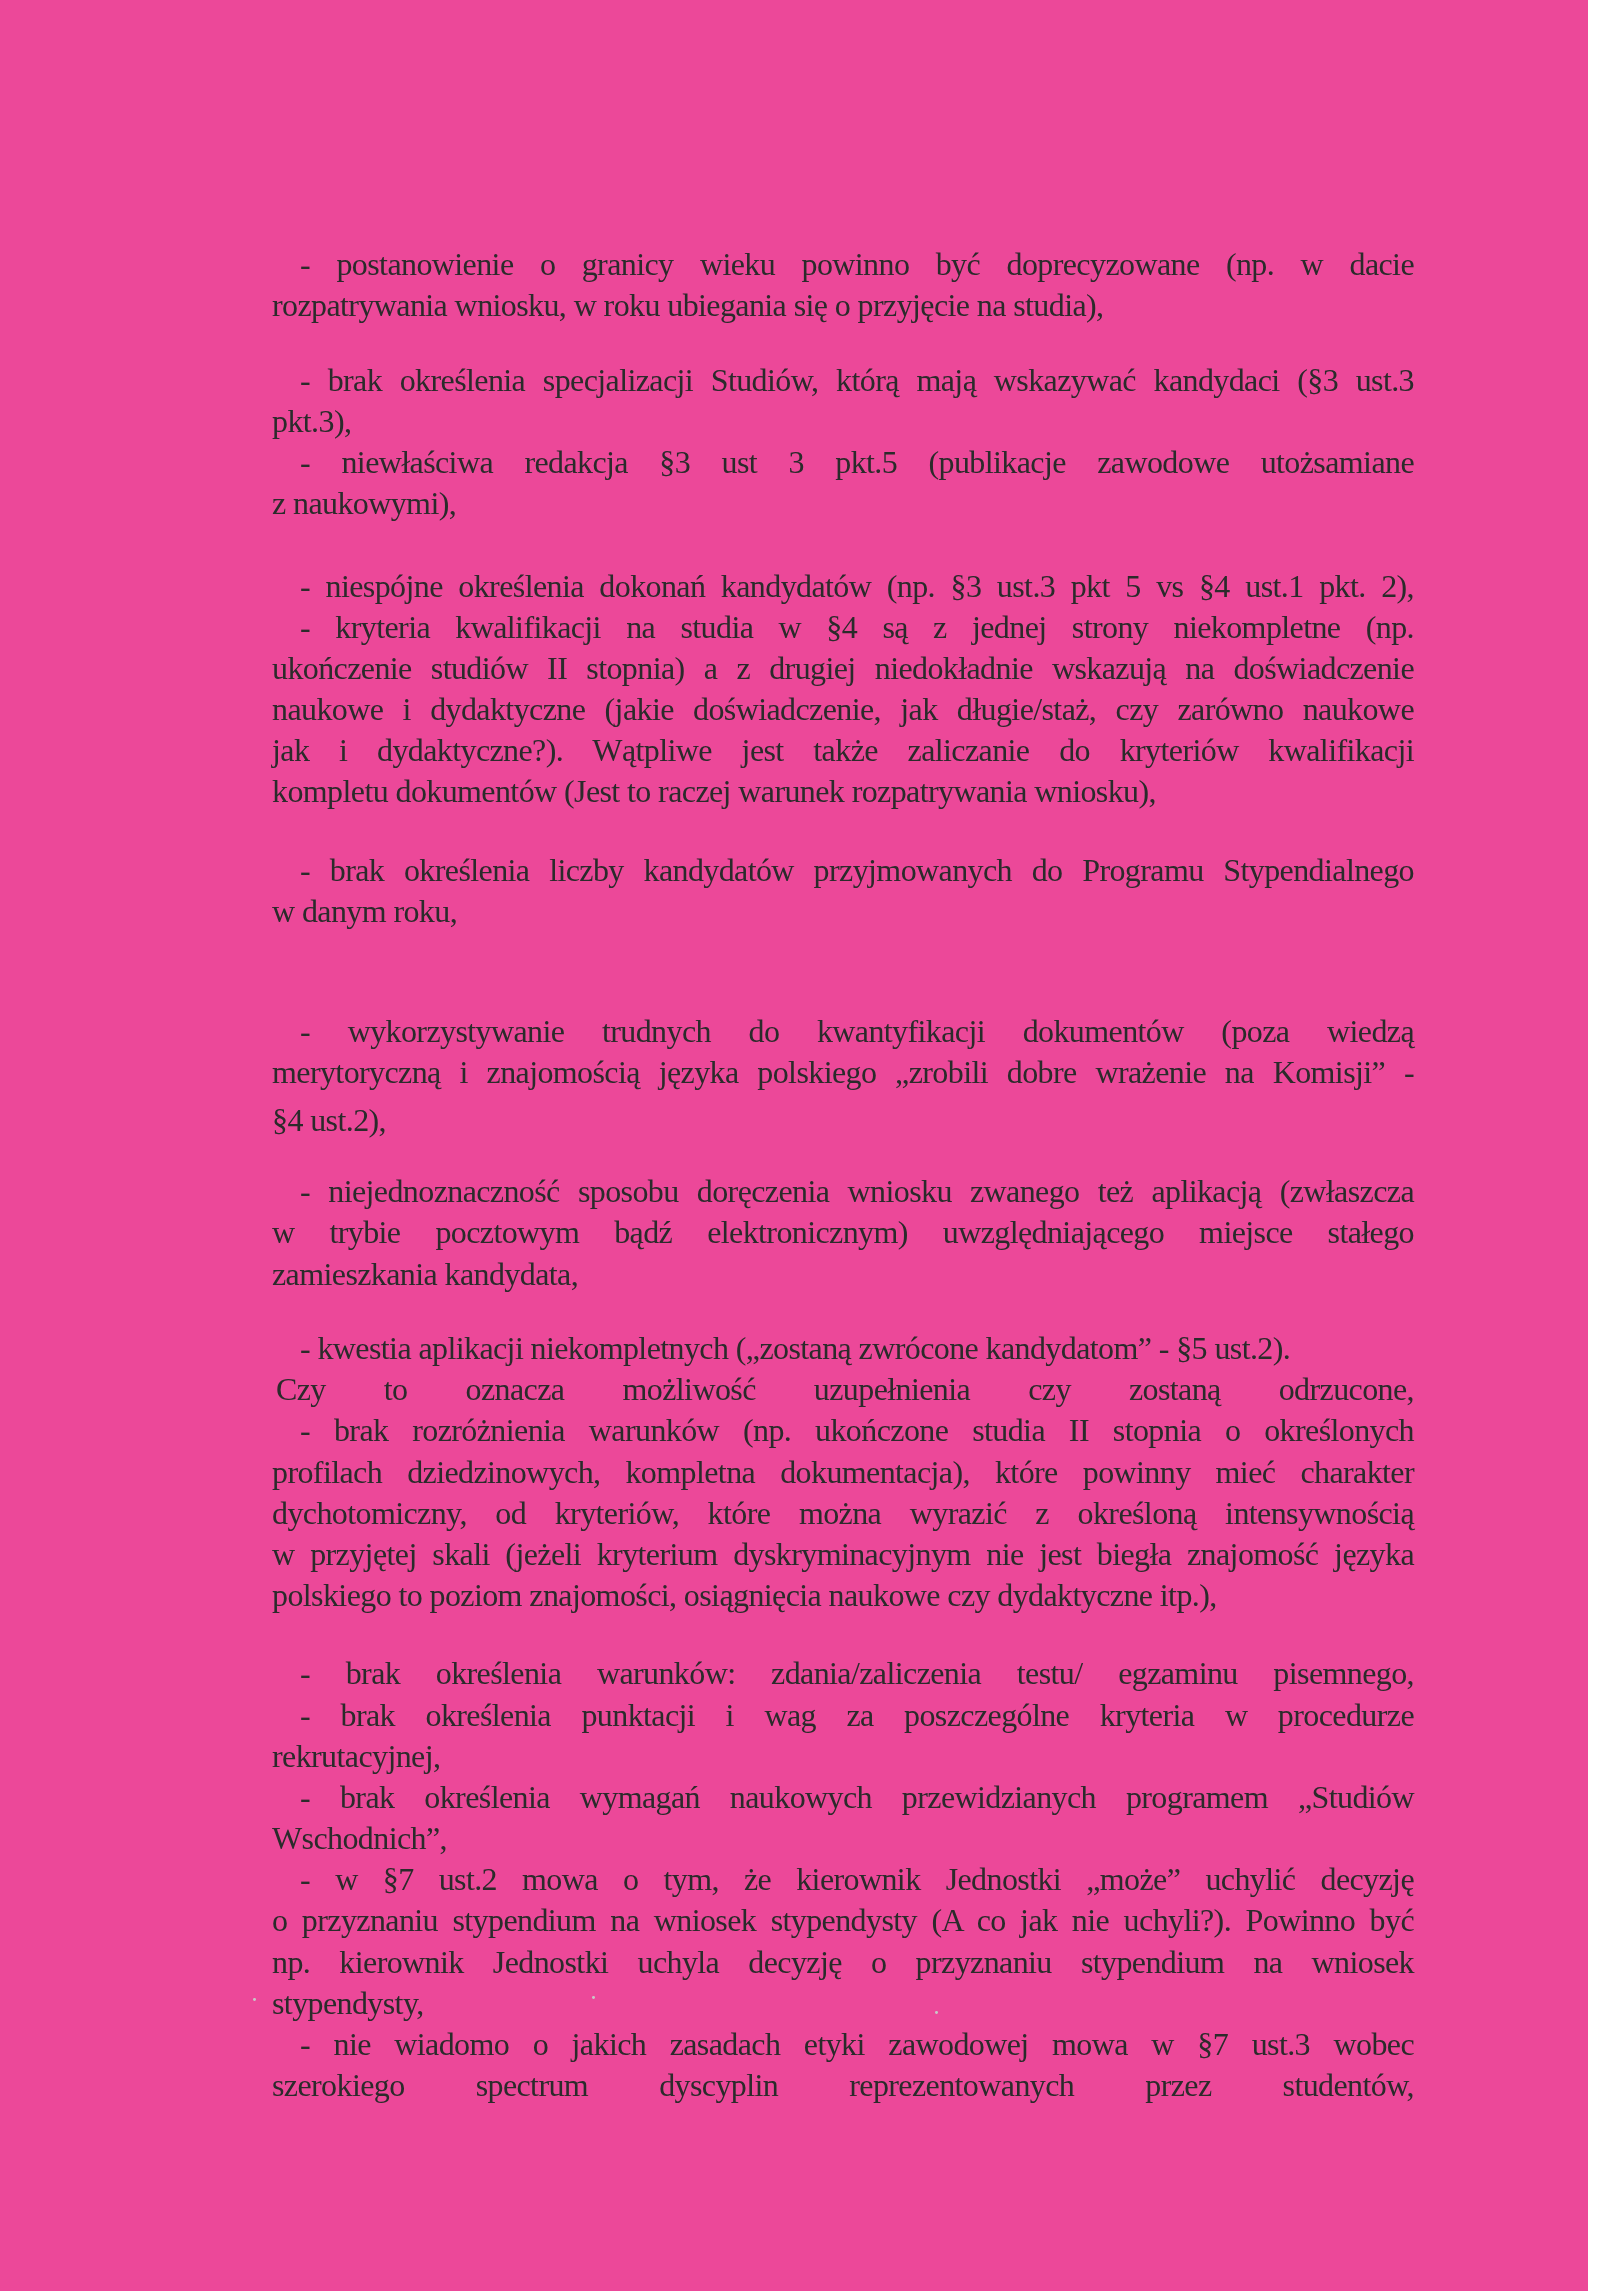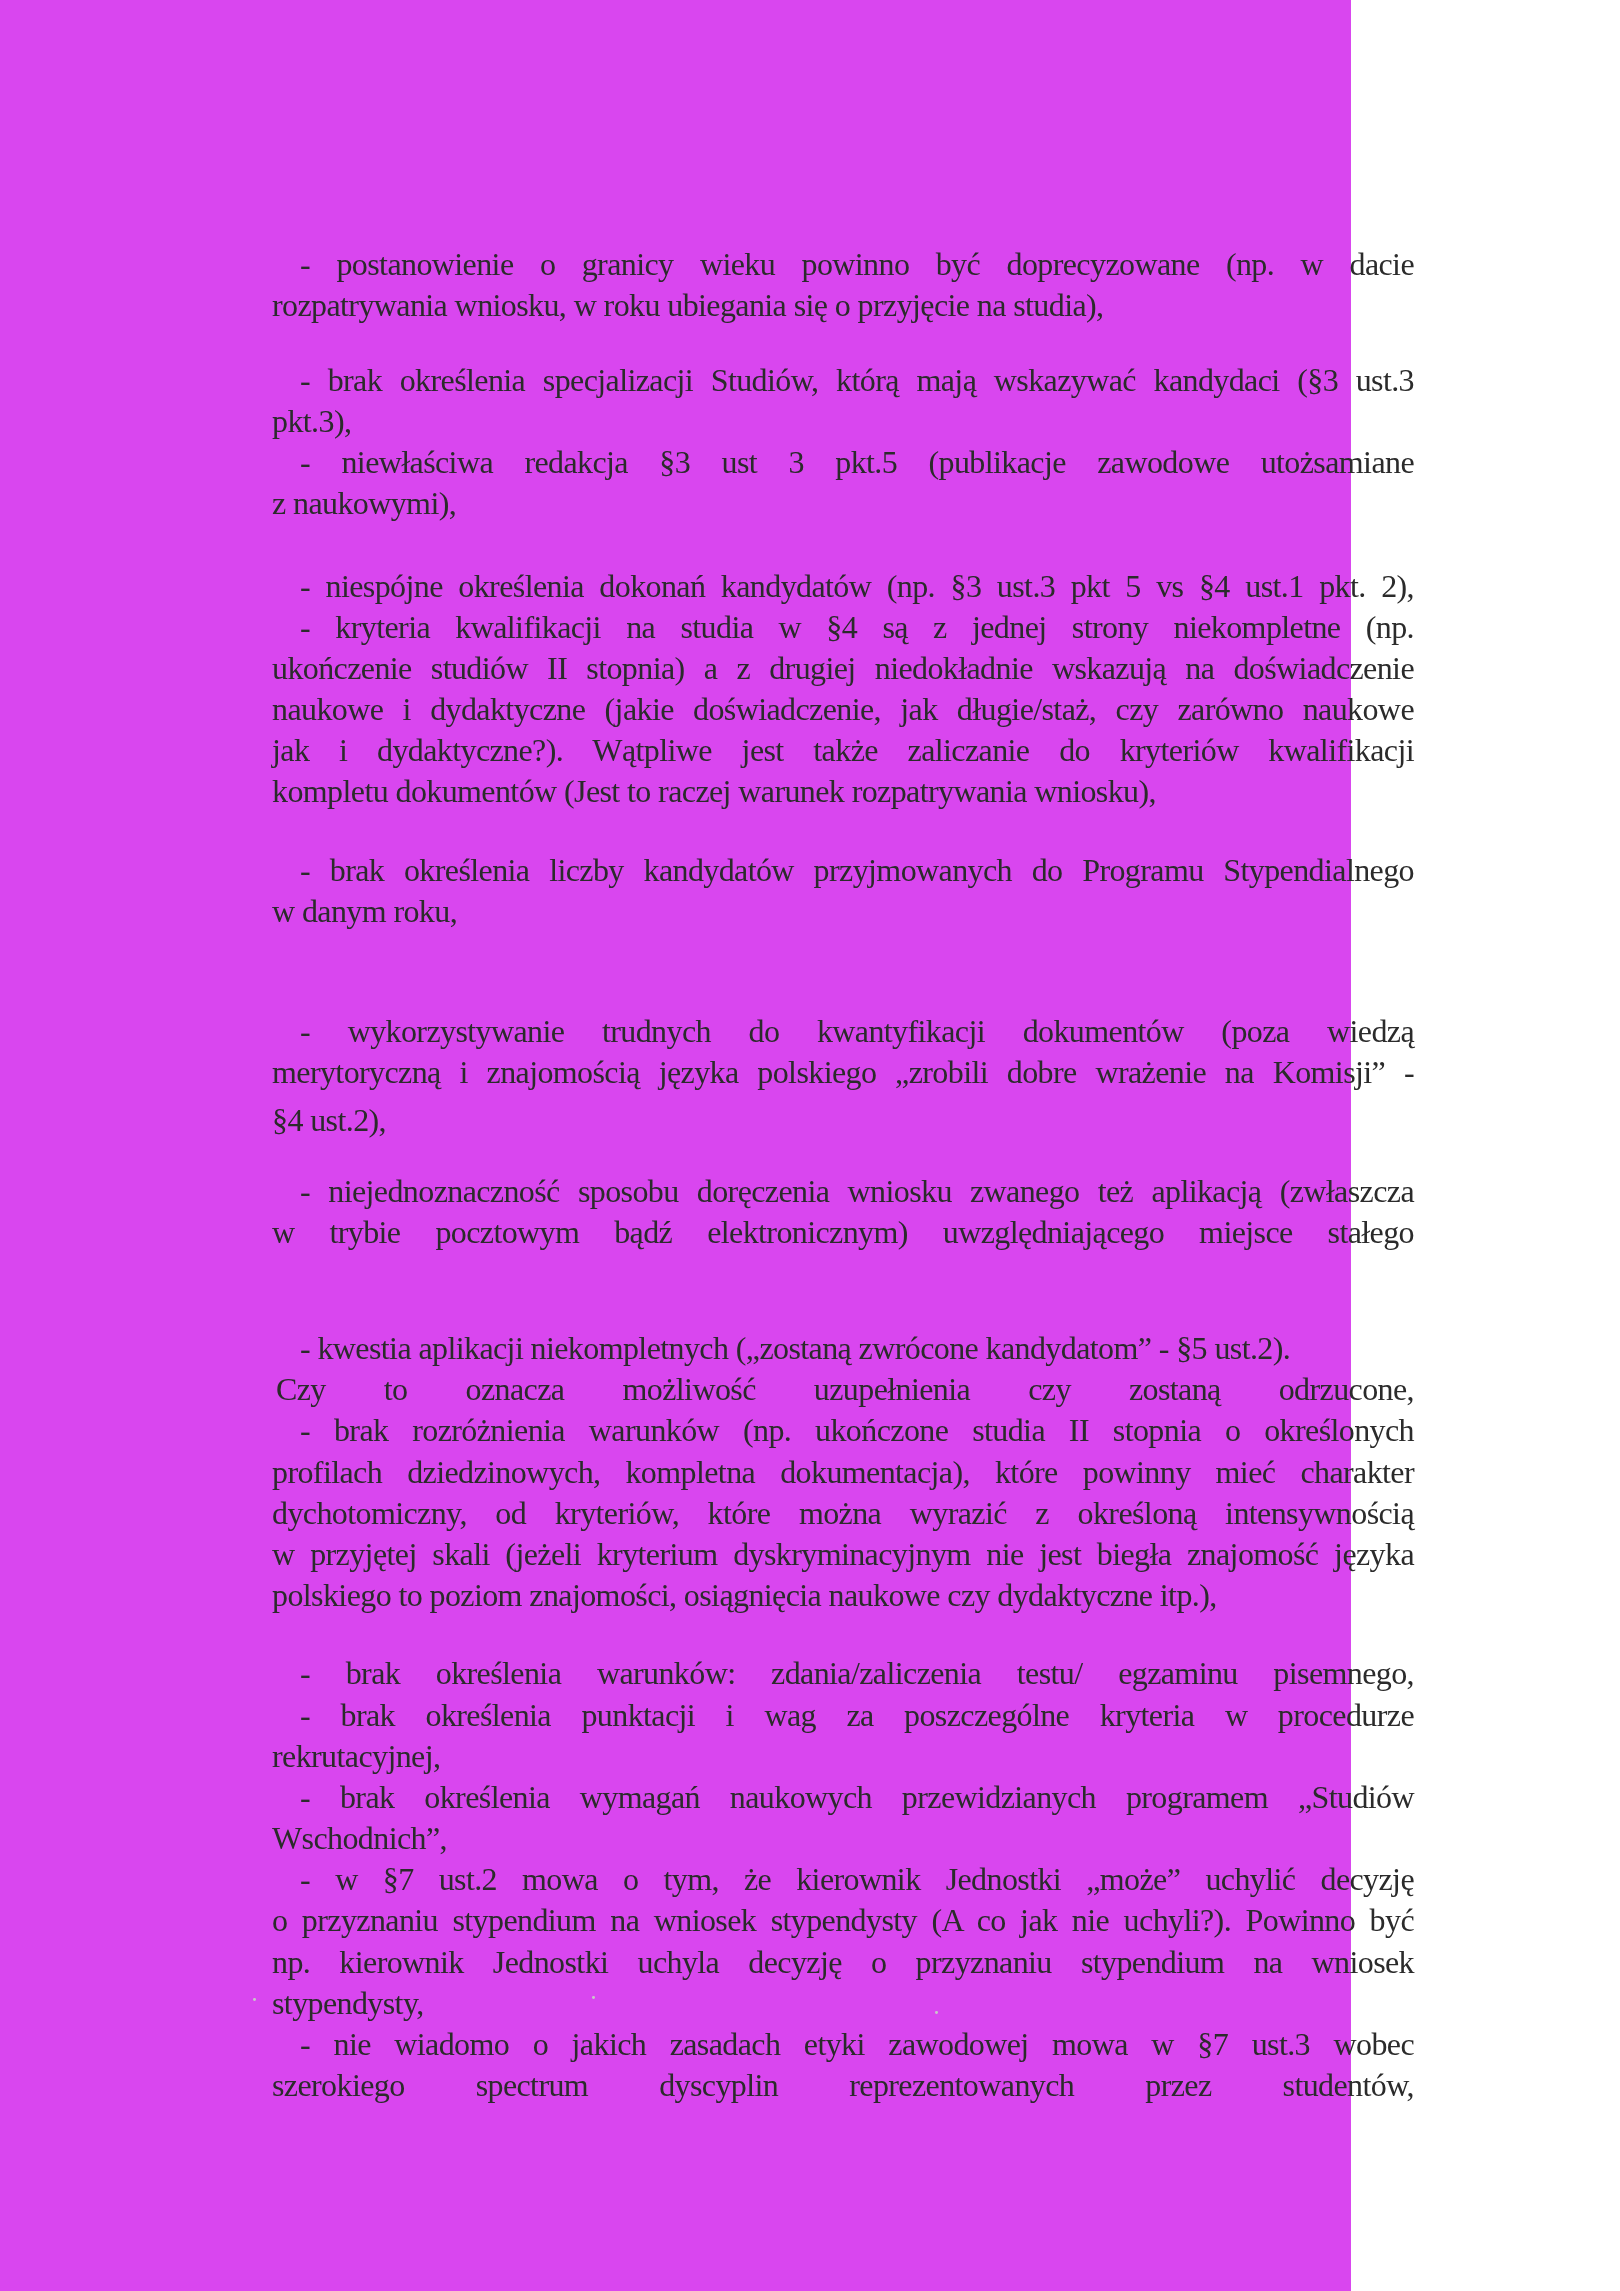--- a/index.html
+++ b/index.html
@@ -1,19 +1,19 @@
 <!DOCTYPE html>
 <html><head>
 <meta charset="utf-8">
 <style>
   html, body { margin: 0; padding: 0; background: #ffffff; }
   body { width: 1620px; height: 2292px; position: relative; overflow: hidden; }
   .page {
-    position: absolute; left: 0; top: 0; width: 1351px; height: 2292px;
-    background: #d946ef;
+    position: absolute; left: 0; top: 0; width: 1588px; height: 2292px;
+    background: #ec4899;
   }
   .line {
     position: absolute;
     left: 272px;
     width: 1142px;
     font-family: "Liberation Serif", "DejaVu Serif", serif;
     font-size: 32px;
     line-height: 39px;
     color: #2b2b2b;
     white-space: nowrap;
@@ -52,20 +52,21 @@
 
   <div class="line justify indent" style="top:851px">- brak określenia liczby kandydatów przyjmowanych do Programu Stypendialnego</div>
   <div class="line" style="top:892px">w danym roku,</div>
 
   <div class="line justify indent" style="top:1012px">- wykorzystywanie trudnych do kwantyfikacji dokumentów (poza wiedzą</div>
   <div class="line justify" style="top:1053px">merytoryczną i znajomością języka polskiego „zrobili dobre wrażenie na Komisji” -</div>
   <div class="line" style="top:1101px">§4 ust.2),</div>
 
   <div class="line justify indent" style="top:1172px">- niejednoznaczność sposobu doręczenia wniosku zwanego też aplikacją (zwłaszcza</div>
   <div class="line justify" style="top:1213px">w trybie pocztowym bądź elektronicznym) uwzględniającego miejsce stałego</div>
+  <div class="line" style="top:1255px">zamieszkania kandydata,</div>
 
   <div class="line indent" style="top:1329px">- kwestia aplikacji niekompletnych („zostaną zwrócone kandydatom” - §5 ust.2).</div>
   <div class="line justify czy" style="top:1370px">Czy to oznacza możliwość uzupełnienia czy zostaną odrzucone,</div>
   <div class="line justify indent" style="top:1411px">- brak rozróżnienia warunków (np. ukończone studia II stopnia o określonych</div>
   <div class="line justify" style="top:1453px">profilach dziedzinowych, kompletna dokumentacja), które powinny mieć charakter</div>
   <div class="line justify" style="top:1494px">dychotomiczny,  od kryteriów, które można wyrazić z określoną intensywnością</div>
   <div class="line justify" style="top:1535px">w przyjętej skali (jeżeli kryterium dyskryminacyjnym nie jest biegła znajomość języka</div>
   <div class="line" style="top:1576px">polskiego to poziom znajomości, osiągnięcia naukowe czy dydaktyczne itp.),</div>
 
   <div class="line justify indent" style="top:1654px">- brak określenia warunków: zdania/zaliczenia testu/ egzaminu pisemnego,</div>

